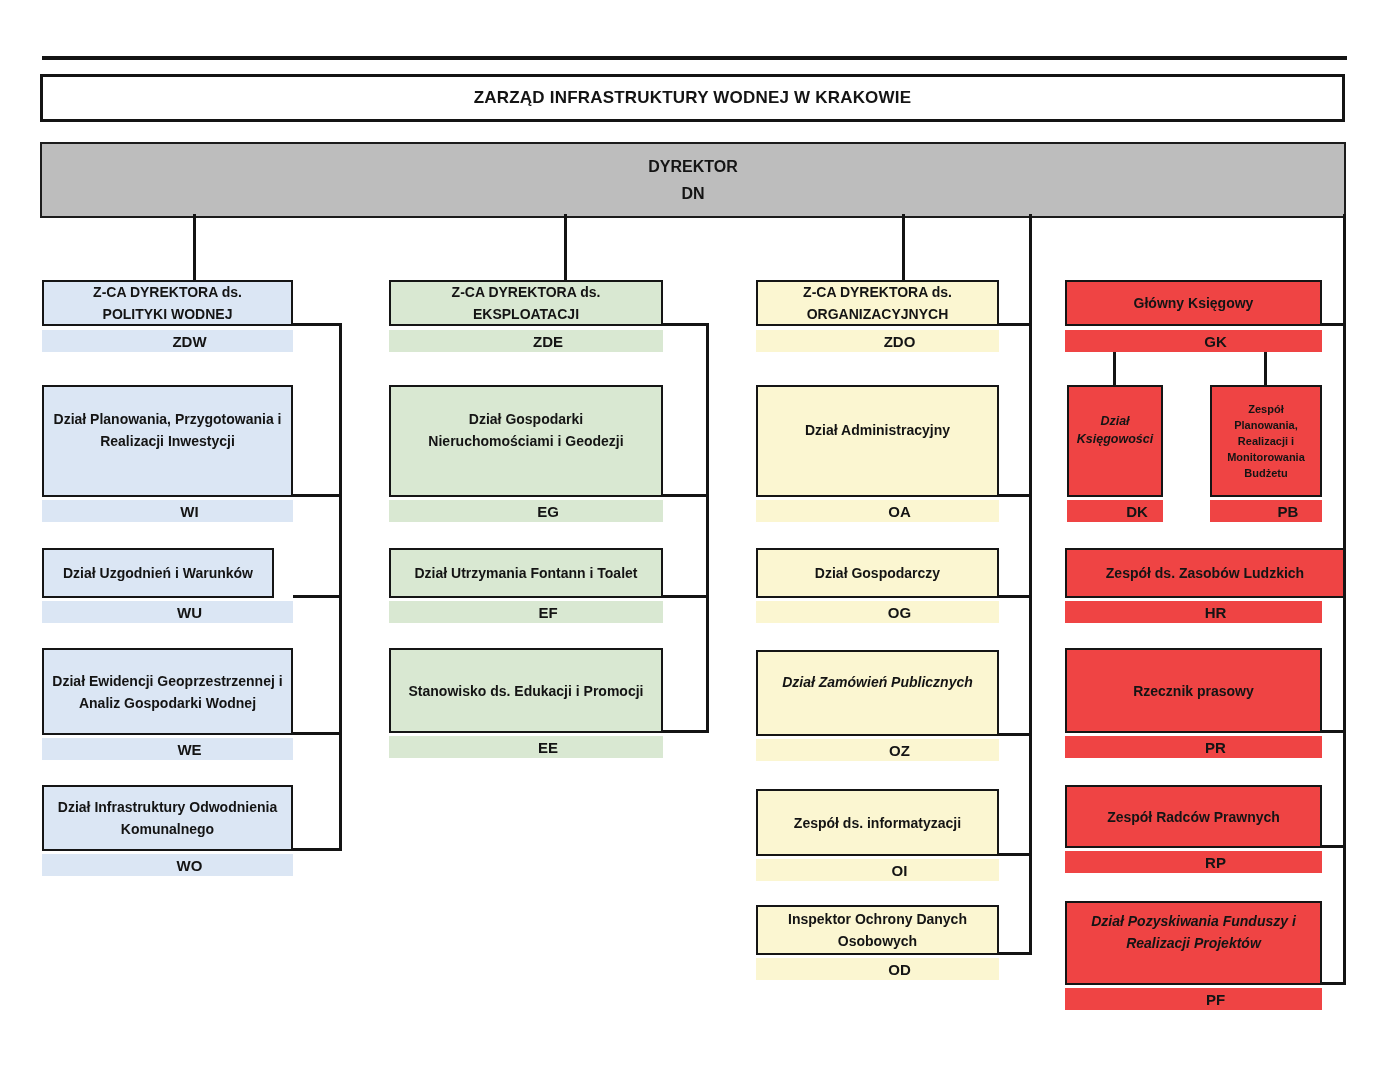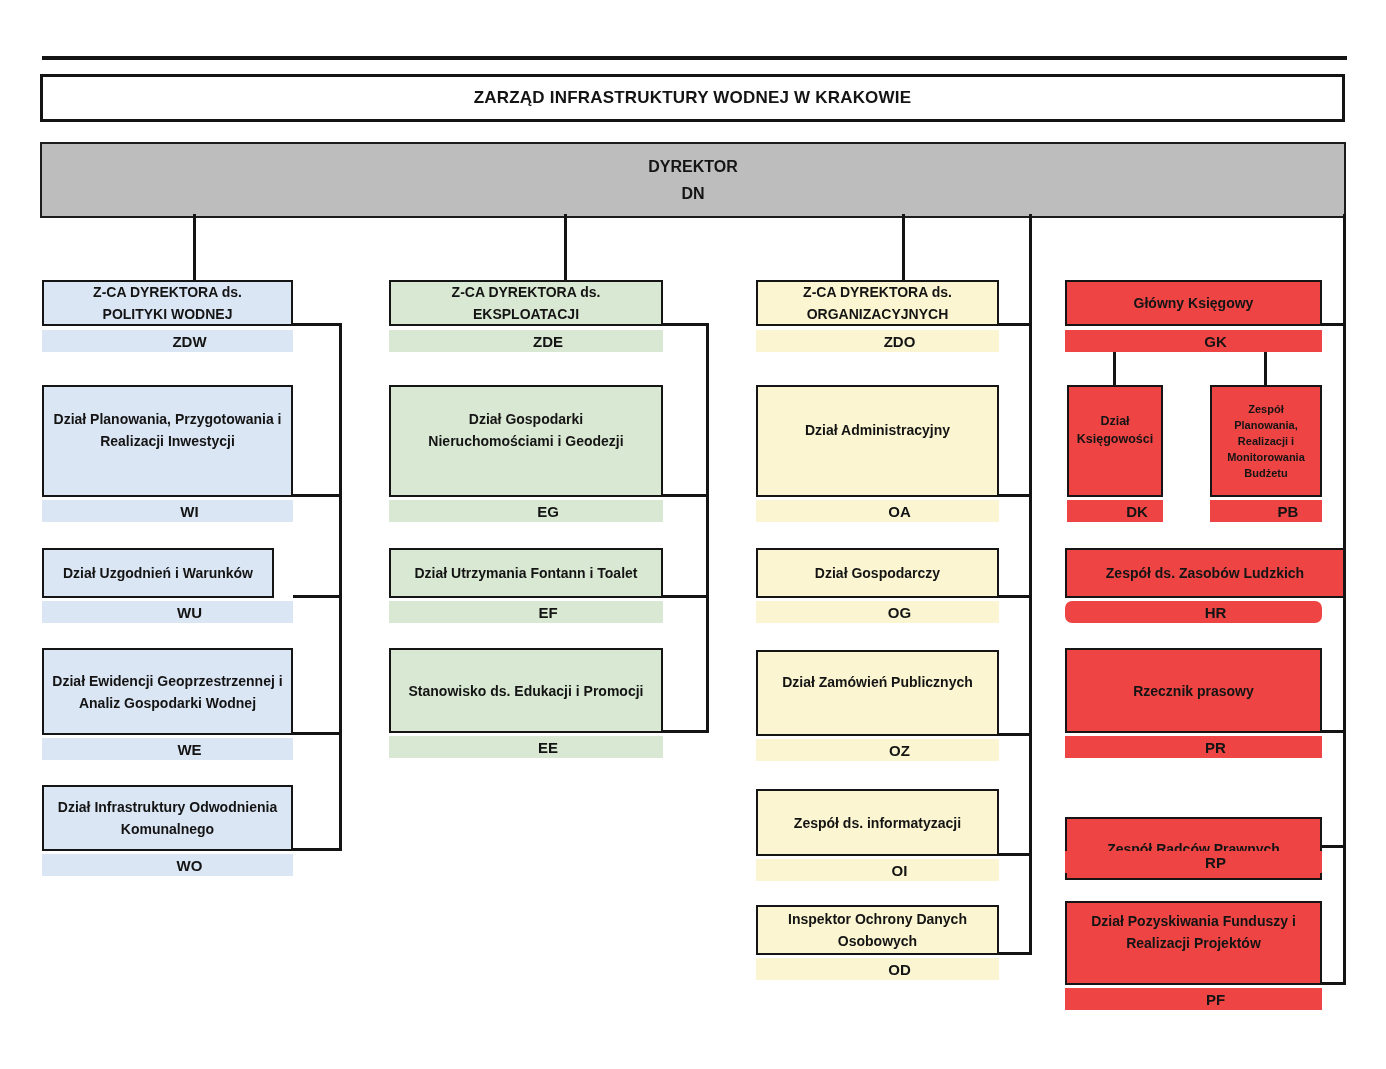--- a/index.html
+++ b/index.html
@@ -30,21 +30,21 @@
   }
   .strip{
     position:absolute;display:flex;align-items:center;justify-content:center;
     font-size:15px;box-sizing:border-box;padding-left:44px;
   }
   .c-blue{background:#dbe6f4;}
   .c-green{background:#d9e8d2;}
   .c-yellow{background:#fbf6d1;}
   .c-orange{background:#ef4444;}
   .bias-up{padding-bottom:22px;}
-  .bias-up-sm{padding-bottom:22px;}
+  .bias-up-sm{padding-bottom:22px;font-style:italic;}
   .small-1{font-size:12.5px;line-height:18px;}
   .small-2{font-size:11px;line-height:16px;padding:0 6px;}
   .narrow span{display:inline-block;max-width:218px;}
 </style>
 </head>
 <body>
 
 <div class="canvas">
 
   <div class="top-rule"></div>
@@ -220,32 +220,32 @@
   <div class="box c-orange small-2" style="left:1210px;top:385px;width:112px;height:112px;">
     <span>Zespół Planowania, Realizacji i Monitorowania Budżetu</span>
   </div>
   <div class="strip c-orange" style="left:1210px;top:500px;width:112px;height:22px;">
     <span>PB</span>
   </div>
 
   <div class="box c-orange" style="left:1065px;top:548px;width:280px;height:50px;">
     <span>Zespół ds. Zasobów Ludzkich</span>
   </div>
-  <div class="strip c-orange" style="left:1065px;top:601px;width:257px;height:22px;border-radius:7px;">
+  <div class="strip c-orange" style="left:1065px;top:601px;width:257px;height:22px;">
     <span>HR</span>
   </div>
 
   <div class="box c-orange" style="left:1065px;top:648px;width:257px;height:85px;">
     <span>Rzecznik prasowy</span>
   </div>
   <div class="strip c-orange" style="left:1065px;top:736px;width:257px;height:22px;">
     <span>PR</span>
   </div>
 
-  <div class="box c-orange" style="left:1065px;top:785px;width:257px;height:63px;margin-top:32px;">
+  <div class="box c-orange" style="left:1065px;top:785px;width:257px;height:63px;">
     <span>Zespół Radców Prawnych</span>
   </div>
   <div class="strip c-orange" style="left:1065px;top:851px;width:257px;height:22px;">
     <span>RP</span>
   </div>
 
   <div class="box c-orange bias-up-sm" style="left:1065px;top:901px;width:257px;height:84px;">
     <span>Dział Pozyskiwania Funduszy i Realizacji Projektów</span>
   </div>
   <div class="strip c-orange" style="left:1065px;top:988px;width:257px;height:22px;">

